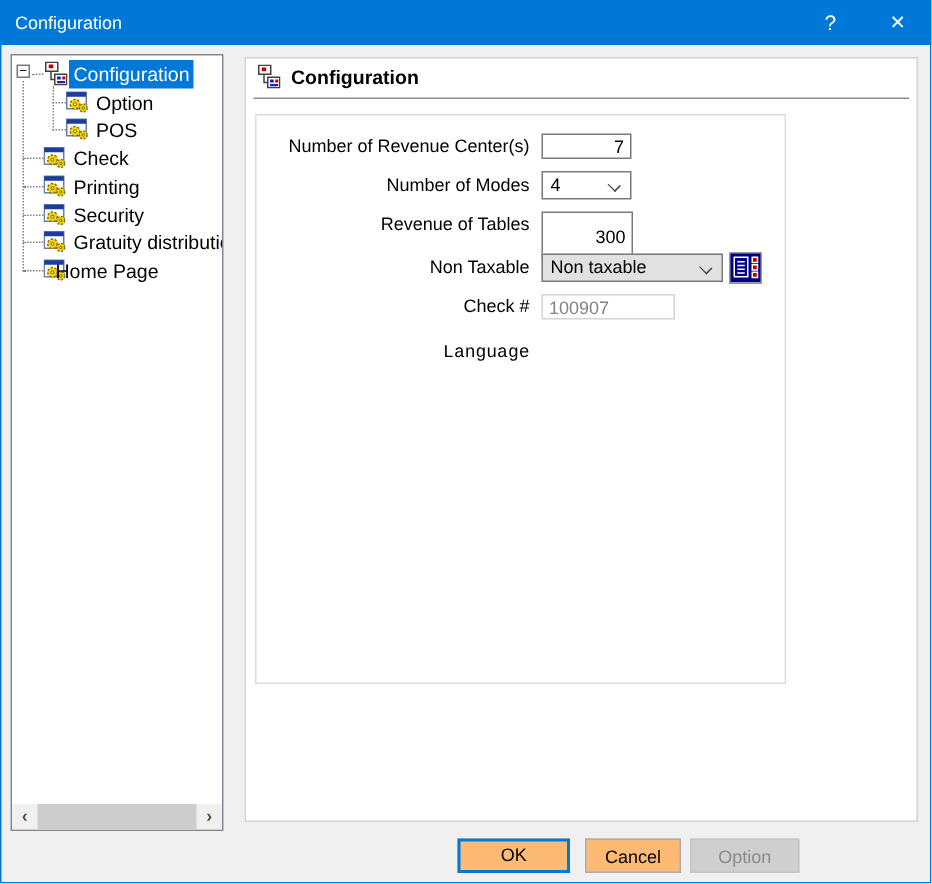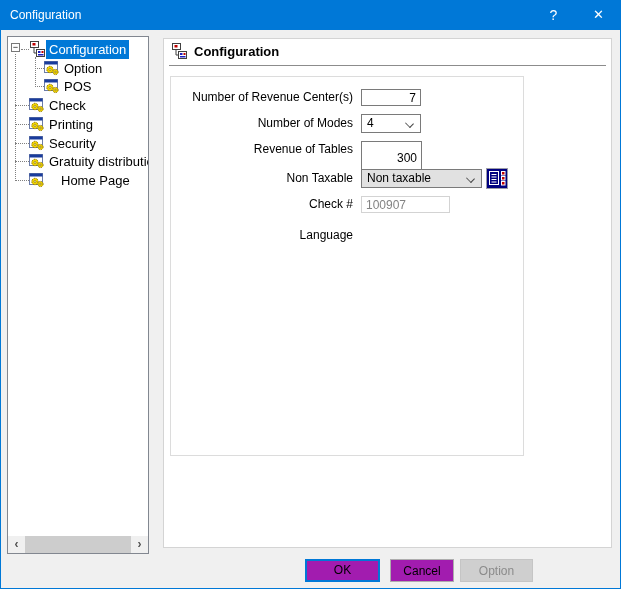--- a/index.html
+++ b/index.html
@@ -75,21 +75,21 @@
   .combo { position: absolute; border: 1px solid #7A7A7A; background: #E1E1E1;
            line-height: 17px; padding-left: 5px; white-space: nowrap; }
   .combo.white { background: #fff; }
   .chev { position: absolute; right: 7px; top: 5px; width: 7px; height: 7px;
           border-right: 1px solid #444; border-bottom: 1px solid #444;
           transform: rotate(45deg) scaleY(0.8); }
   .list-btn { position: absolute; width: 22px; height: 21px; background: #000080;
               border: 1px solid #9C9CA8; }
   
   .btn { position: absolute; top: 559px; height: 23px; text-align: center;
-         font-size: 12px; line-height: 20px; background: #a21caf;
+         font-size: 12px; line-height: 20px; background: #fdba74;
          border: 1px solid #ADADAD; }
   .btn-ok { left: 305px; width: 75px; border: 2px solid #0078D7; line-height: 19px; }
   .btn-cancel { left: 390px; width: 64px; }
   .btn-apply { left: 460px; width: 73px; background: #CFCFCF; border-color: #C5C5C5; color: #8B8B8B; }
 </style>
 </head>
 <body>
 
 <svg width="0" height="0" style="position:absolute">
   <defs>
@@ -181,21 +181,21 @@
     <div class="trow" style="top:114px;">
       <svg class="ticon" style="left:21px;" viewBox="0 0 16 16">
           <use href="#gear-icon"></use>
         </svg>
       <span class="tlabel" style="left:38px;">Gratuity distribution</span>
     </div>
     <div class="trow" style="top:133px;">
       <svg class="ticon" style="left:21px;" viewBox="0 0 16 16">
           <use href="#gear-icon"></use>
         </svg>
-      <span class="tlabel" style="left:50px;">Home Page</span>
+      <span class="tlabel" style="left:26px;">Home Page</span>
     </div>
   </div>
 
   <div class="hscroll">
     <div class="sb-arrow sb-left">‹</div>
     <div class="sb-thumb"></div>
     <div class="sb-arrow sb-right">›</div>
   </div>
 </div>
 
@@ -227,21 +227,21 @@
   </div>
   <div class="list-btn" style="left:322px; top:129px;">
     <svg viewBox="0 0 20 19" width="20" height="19">
         <use href="#listedit-icon"></use>
       </svg>
   </div>
 
   <div class="flabel" style="top:157px; line-height:17px;">Check #</div>
   <input class="tb disabled" disabled="" style="left: 197px; top: 157px; width: 89px; height: 17px; background: rgb(255, 255, 255);" value="100907">
 
-  <div class="flabel" style="top:187px; line-height:19px;">Language</div>
+  <div class="flabel" style="top:187px; line-height:19px;font-family:Liberation Mono, monospace;">Language</div>
 
 </div>
 
 <button class="btn btn-ok">OK</button>
 <button class="btn btn-cancel">Cancel</button>
 <button class="btn btn-apply" disabled="">Option</button>
 
 <div class="window-border"></div>
 
 </body></html>

